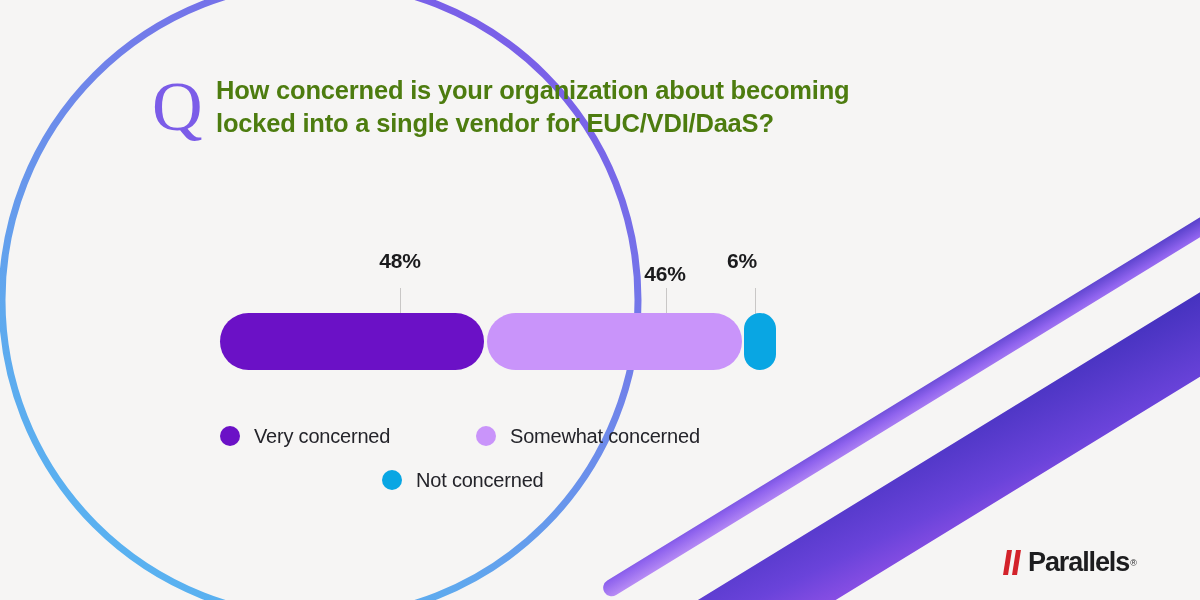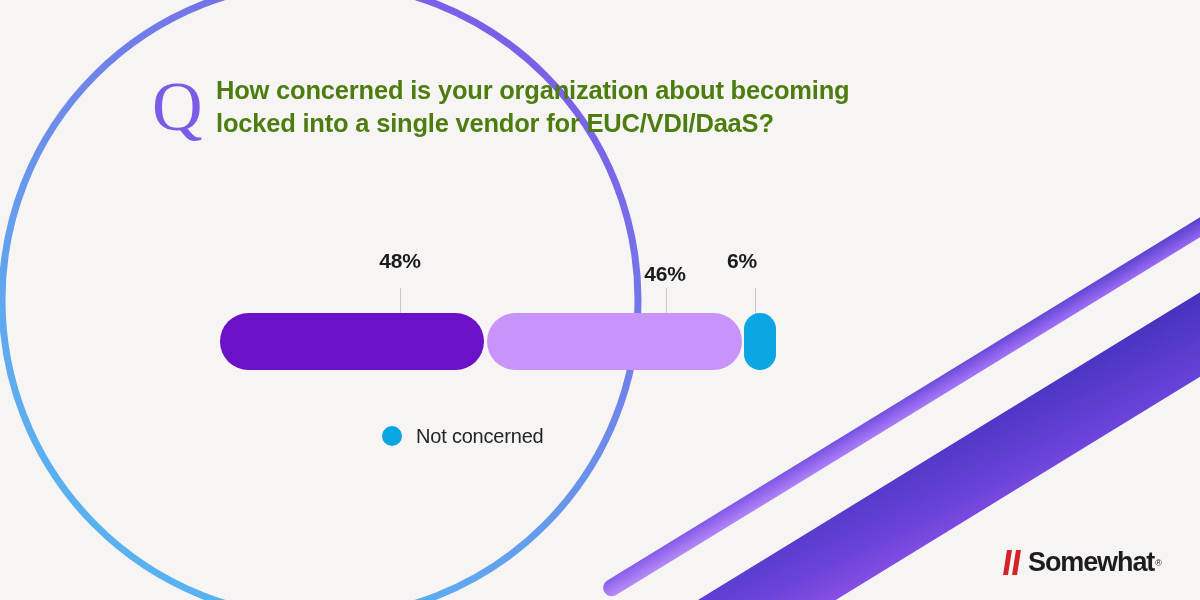--- a/index.html
+++ b/index.html
@@ -220,29 +220,39 @@
     <div class="leader-line" style="left:666px; top:288px; height:27px;"></div>
     <div class="leader-line" style="left:755px; top:288px; height:27px;"></div>
 
     <div class="bar-seg" style="left:220px; width:264px; background:#6b11c6;"></div>
     <div class="bar-seg" style="left:487px; width:255px; background:#c994fa;"></div>
     <div class="bar-seg" style="left:744px; width:32px; background:#09a6e3;"></div>
   </div>
 
   <div id="legend">
     <div class="legend-row">
+      <div class="legend-item" style="width:280px;">
+        <span class="legend-dot" style="background:#6b11c6;"></span>
+        <span class="legend-label">Very concerned</span>
+      </div>
+      <div class="legend-item" style="margin-left:-24px;">
+        <span class="legend-dot" style="background:#c994fa;"></span>
+        <span class="legend-label">Somewhat concerned</span>
+      </div>
+    </div>
+    <div class="legend-row">
       <div class="legend-item" style="margin-left:162px;align-items:center;">
         <span class="legend-dot" style="background:#09a6e3;"></span>
         <span class="legend-label">Not concerned</span>
       </div>
     </div>
   </div>
 
   <div id="logo">
     <span class="logo-bars">
       <span class="logo-bar b1"></span>
       <span class="logo-bar b2"></span>
     </span>
-    <span class="logo-word">Somewhat</span>
+    <span class="logo-word">Parallels</span>
     <span class="logo-reg">®</span>
   </div>
 
 </div>
 
 </body></html>

